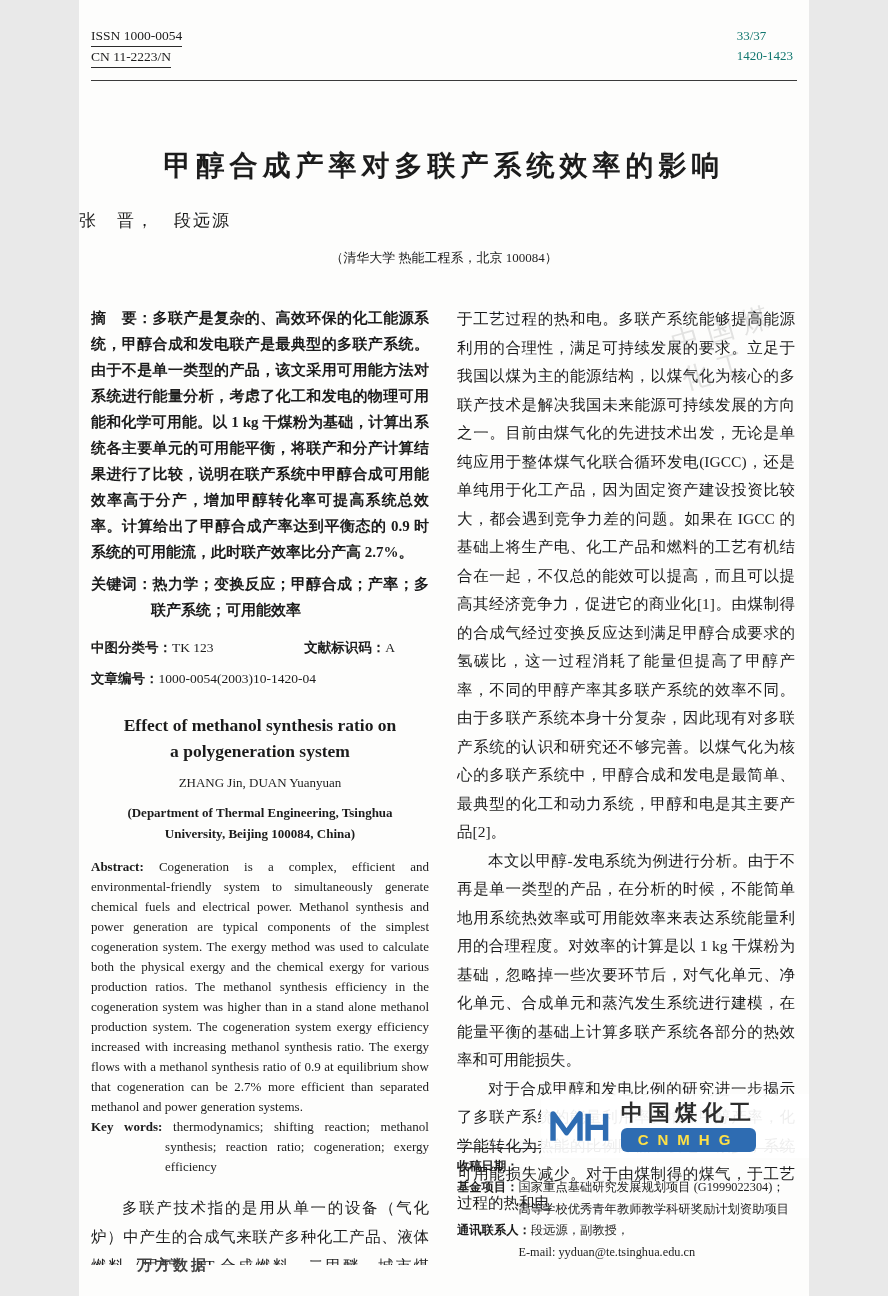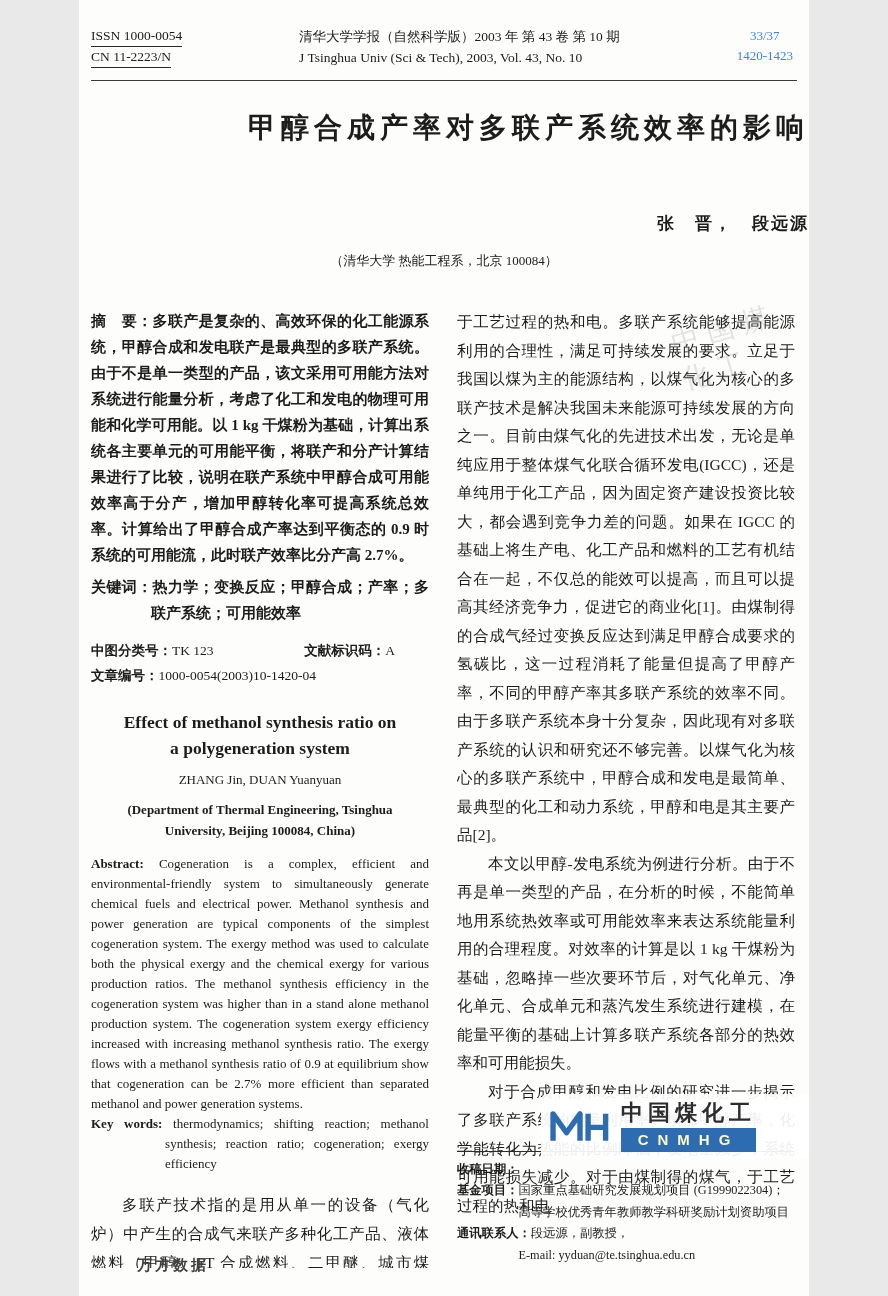--- a/index.html
+++ b/index.html
@@ -7,42 +7,42 @@
   body { font-family:"Liberation Serif","DejaVu Serif",serif; }
   .page { width:730px; height:1296px; margin:0 auto; background:#fdfdfc; color:#1c1c1c;
           position:relative; overflow:hidden; }
 
   
   .hdr { display:flex; justify-content:space-between; align-items:flex-start;
          padding:26px 16px 0 12px; }
   .hdr-left { font-size:13.5px; line-height:20px; }
   .hdr-left .u { display:inline-block; border-bottom:1px solid #2b2b2b; }
   .hdr-center { font-size:13.5px; line-height:21px; text-align:left; }
-  .hdr-right { font-size:13px; line-height:20px; text-align:center; color:#3b82f6; }
+  .hdr-right { font-size:13px; line-height:20px; text-align:left; color:#0f766e; }
   .rule { margin:12px 12px 0 12px; border-top:1.6px solid #3b3b3b; }
 
   
-  .title-cn { margin-top:28px; text-align:right; font-family:"Liberation Sans","DejaVu Sans",sans-serif;
+  .title-cn { margin-top:66px; text-align:center; font-family:"Liberation Sans","DejaVu Sans",sans-serif;
               font-size:28px; font-weight:700; letter-spacing:5px; }
-  .authors-cn { margin-top:65px; text-align:right; font-size:17px; letter-spacing:2px;font-weight:bold; }
+  .authors-cn { margin-top:24px; text-align:left; font-size:17px; letter-spacing:2px; }
   .affil-cn { margin-top:17px; text-align:center; font-size:13px; }
 
   
   .cols { margin:38px 14px 0 12px; display:flex; gap:28px; height:960px; }
   .col { width:50%; position:relative; overflow:hidden; }
 
   .jt { text-align:justify; text-justify:inter-ideograph; }
   .label-b { font-weight:700; }
 
   .abs-cn { font-size:15px; font-weight:700; line-height:26px; }
   .kw-cn  { margin-top:6px; font-size:15px; font-weight:700; line-height:26px;
             padding-left:4em; text-indent:-4em; }
   .clc-row { margin-top:16px; font-size:13.5px; display:flex; justify-content:space-between;
              padding-right:34px; }
-  .art-id { margin-top:7px; font-size:13.5px; }
+  .art-id { margin-top:13px; font-size:13.5px; }
 
   .title-en { margin-top:24px; font-size:17.5px; font-weight:700; text-align:center;
               line-height:26px; padding:0 32px; }
   .authors-en { margin-top:11px; text-align:center; font-size:13px; }
   .affil-en { margin-top:11px; text-align:center; font-size:13px; font-weight:700;
               line-height:21px; padding:0 26px; }
   .abs-en { margin-top:13px; font-size:13px; line-height:20px; }
   .kw-en  { font-size:13px; line-height:20px; padding-left:5.7em; text-indent:-5.7em; }
   .intro-cn { margin-top:16px; font-size:15.5px; line-height:29px; text-indent:2em; }
 
@@ -54,44 +54,40 @@
                padding-top:7px; font-size:12.3px; line-height:21.5px; }
   .fn-indent { padding-left:5em; }
 
   
   .logo-box { position:absolute; top:1094px; left:462px; width:300px; height:64px;
               display:flex; align-items:center; gap:10px; padding:4px 8px; z-index:5;
               background:rgba(255,255,255,0.92); border-radius:6px; }
   .logo-mark { flex:0 0 auto; }
   .logo-cn { font-family:"Liberation Sans","DejaVu Sans",sans-serif; font-size:22px;
              font-weight:600; letter-spacing:5px; color:#2c2c2c; line-height:26px; }
-  .logo-en { background:#2e6cb2; color:#fef9c3; font-family:"Liberation Sans",sans-serif;
+  .logo-en { background:#2e6cb2; color:#fde047; font-family:"Liberation Sans",sans-serif;
              font-size:15px; font-weight:700; letter-spacing:9px; padding:1px 12px;
-             border-radius:0; margin-top:2px; text-align:center; line-height:22px; }
+             border-radius:6px; margin-top:2px; text-align:center; line-height:22px; }
 
   
   .wm-diag { position:absolute; top:306px; left:596px; font-size:28px; letter-spacing:8px;
              color:rgba(120,120,120,0.20); transform:rotate(-16deg);
              font-family:"Liberation Sans",sans-serif; pointer-events:none; z-index:1; }
   .wm-wf { position:absolute; left:58px; top:1256px; font-size:15px; letter-spacing:3px;
            color:#404040; font-family:"Liberation Sans",sans-serif; font-weight:600; z-index:6; }
 </style>
 </head>
 <body>
 
 <div class="page">
 
   <div class="hdr">
     <div class="hdr-left">
       <div><span class="u">ISSN 1000-0054</span></div>
       <div><span class="u">CN 11-2223/N</span></div>
-    </div>
-    <div class="hdr-center">
-      <div>清华大学学报（自然科学版）2003 年 第 43 卷 第 10 期</div>
-      <div>J Tsinghua Univ (Sci &amp; Tech), 2003, Vol. 43, No. 10</div>
     </div>
     <div class="hdr-right">
       <div>33/37</div>
       <div>1420-1423</div>
     </div>
   </div>
   <div class="rule"></div>
 
   <h1 class="title-cn">甲醇合成产率对多联产系统效率的影响</h1>
   <div class="authors-cn">张　晋，　段远源</div>

